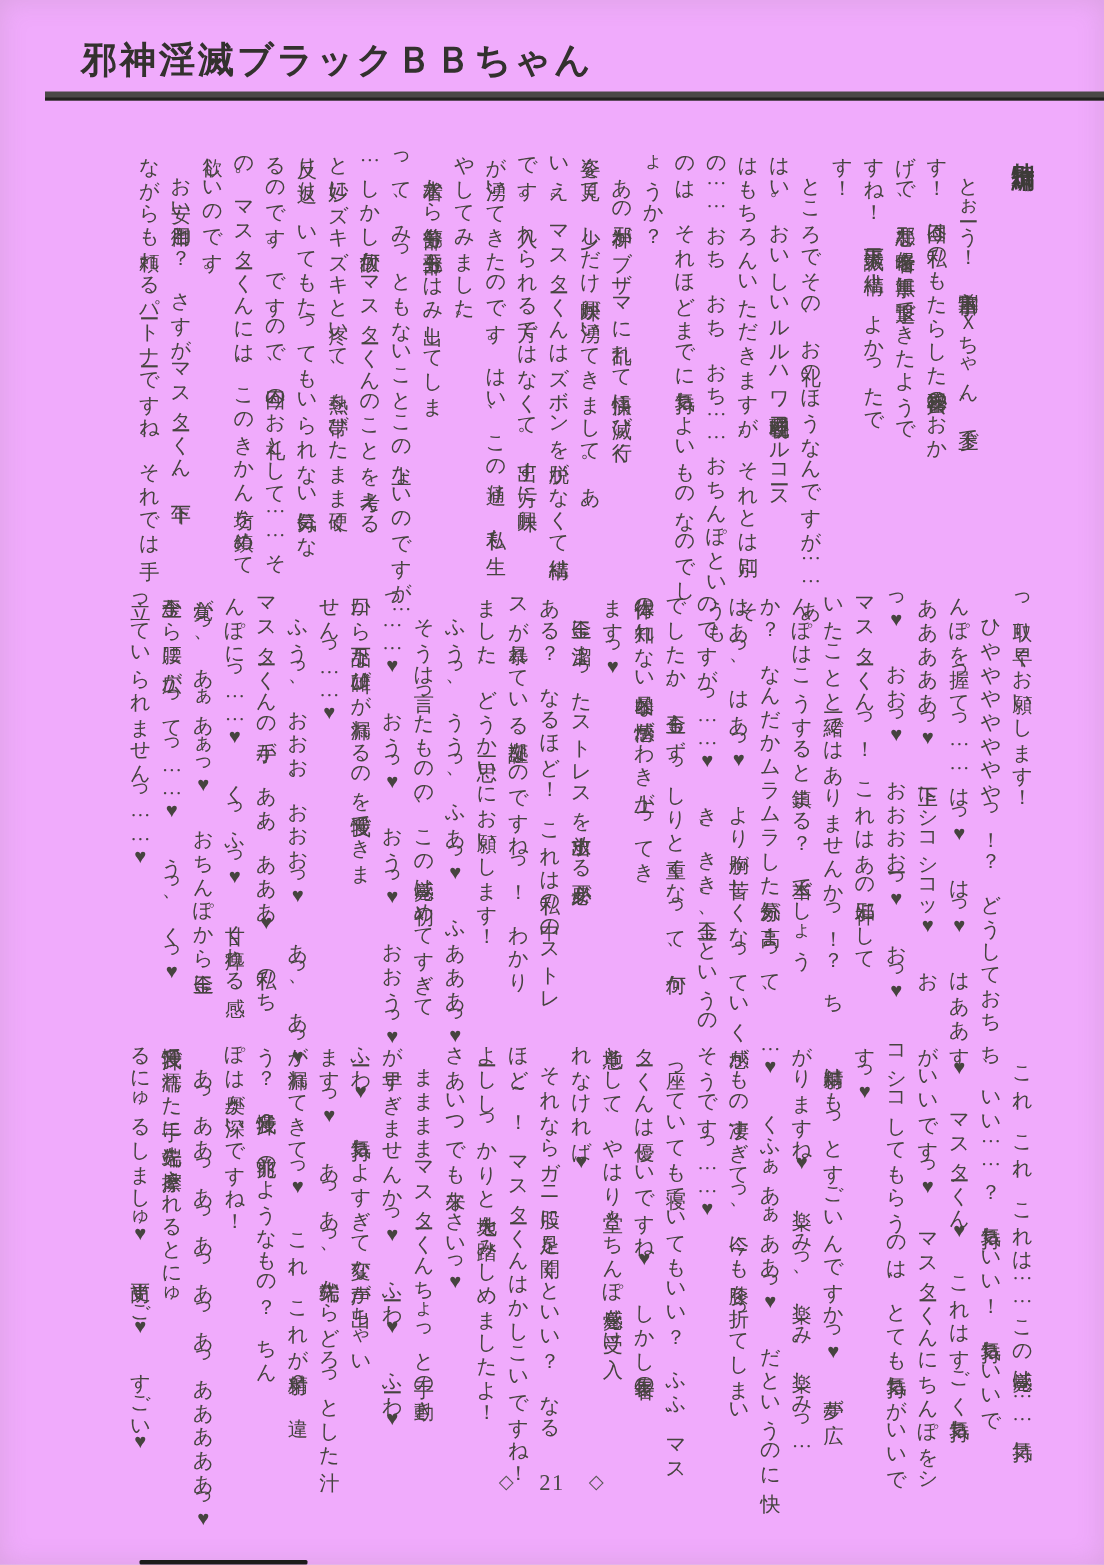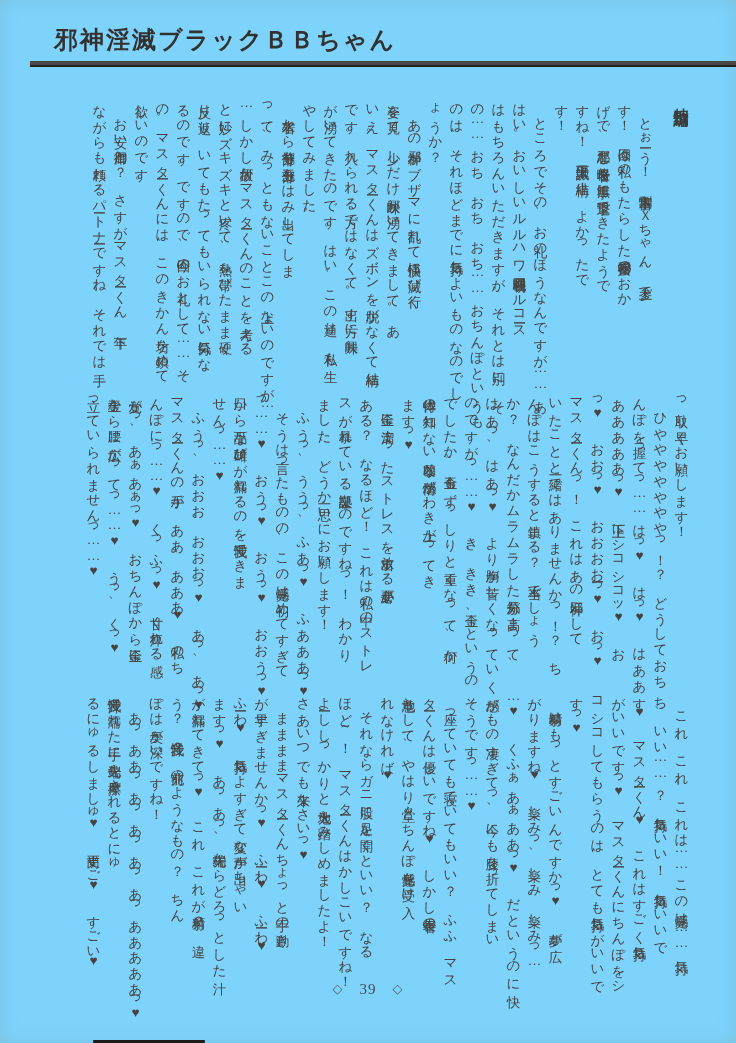--- a/index.html
+++ b/index.html
@@ -4,21 +4,21 @@
 <style>
   html,body{margin:0;padding:0;}
   body{
     width:736px;height:1043px;
     background:#e9e7e4;
     font-family:"Liberation Serif","DejaVu Serif",serif;
     position:relative;overflow:hidden;
   }
   .sheet{
     position:absolute;inset:0;
-    background:#7dd3fc;
+    background:#f0abfc;
     box-shadow:inset 0 0 18px rgba(120,115,108,.18);
   }
   .page-title{
     position:absolute;left:54px;top:24px;margin:0;
     font-size:24px;font-weight:600;letter-spacing:2px;
     color:#33312e;
   }
   .title-rule{
     position:absolute;left:30px;right:0;top:61px;height:4px;
     background:#4a4846;border-bottom:2px solid #23211f;
@@ -147,18 +147,18 @@
       <span class="vline">ますっ♥　あっあっ、先端からどろっとした汁</span>
       <span class="vline">が漏れてきてっ♥　これ、これが射精？　違</span>
       <span class="vline">う？　我慢汁？　前兆のようなもの？　ちん</span>
       <span class="vline">ぽは奥が深いですね！</span>
       <span class="vline">　あっああっあっあっあっあっあああああっ♥</span>
       <span class="vline">我慢汁で濡れた手に先端を摩擦されるとにゅ</span>
       <span class="vline">るにゅるしましゅ♥　尚更すご♥　すごい♥</span>
     </div>
 
   <div class="footer">
-    <span class="diamond">◇</span><span>39</span><span class="diamond">◇</span>
+    <span class="diamond">◇</span><span>21</span><span class="diamond">◇</span>
   </div>
 
   <div class="scan-edge"></div>
 
 </div>
 
 </body></html>

